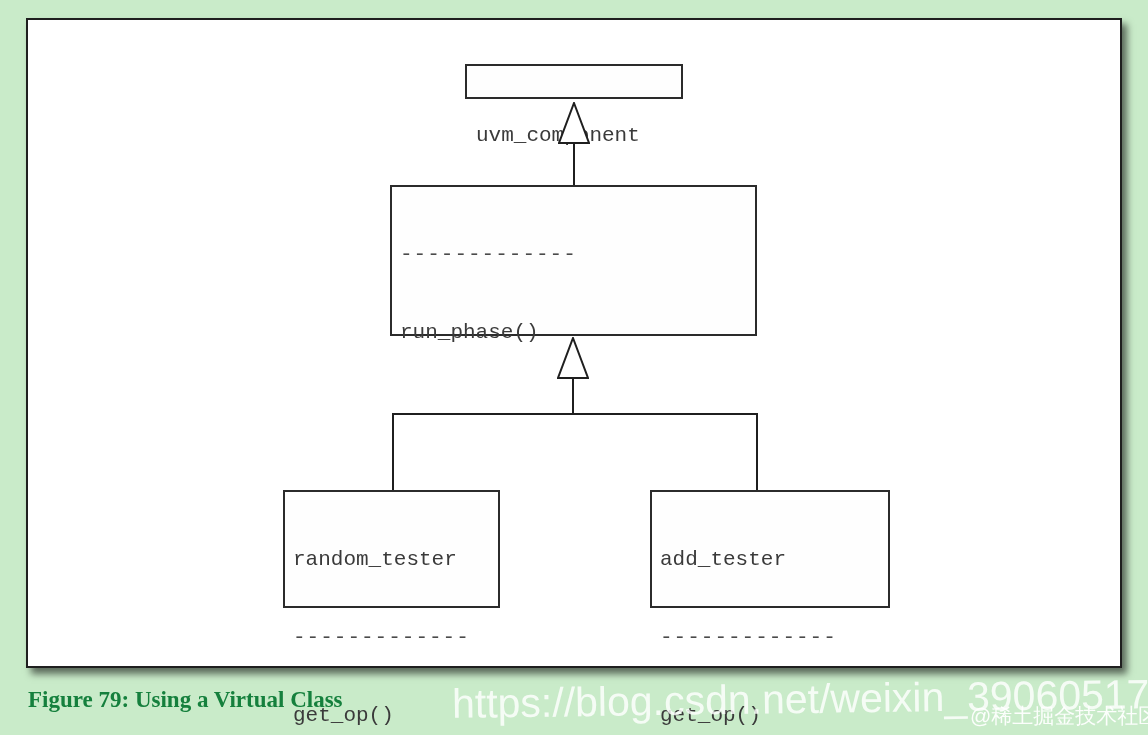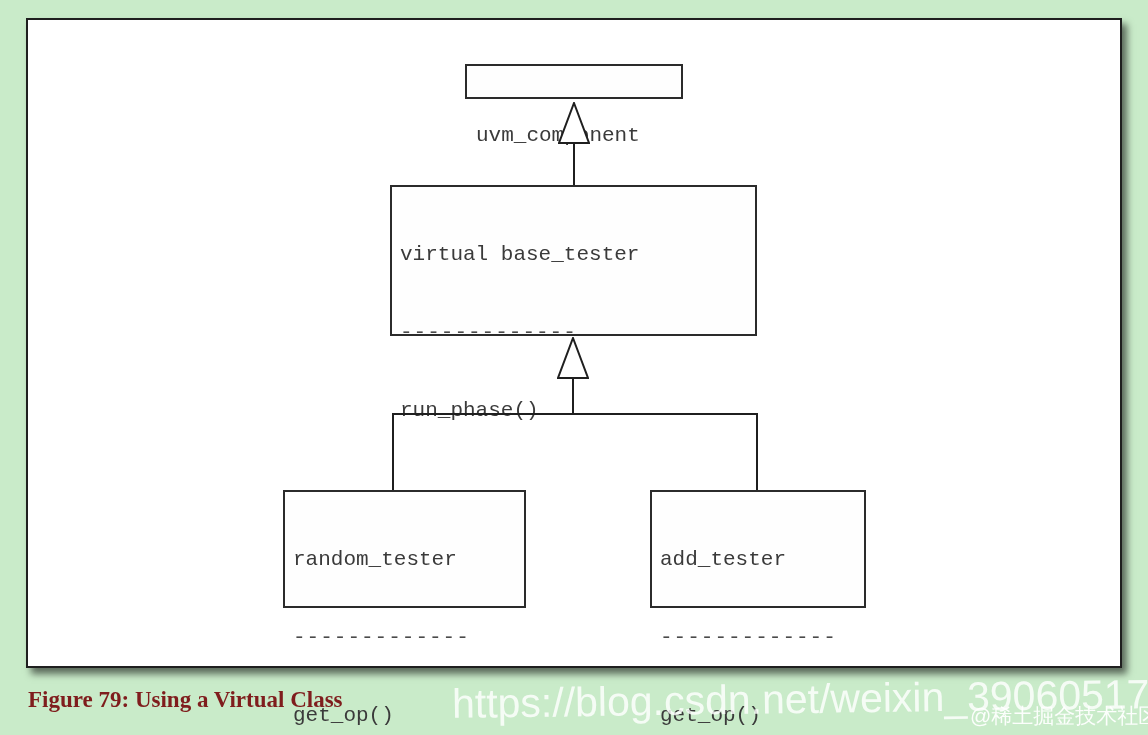--- a/index.html
+++ b/index.html
@@ -27,38 +27,38 @@
     font-size: 21px;
     line-height: 26px;
     color: #3a3a3a;
     padding: 3px 8px;
     box-sizing: border-box;
     white-space: pre;
   }
   .cls .sep { letter-spacing: 1px; color: #4a4a4a; }
   .box-uvm      { left: 437px; top: 44px;  width: 218px; height: 35px; line-height: 27px; padding: 2px 9px; }
   .box-base     { left: 362px; top: 165px; width: 367px; height: 151px; }
-  .box-random   { left: 255px; top: 470px; width: 243px; height: 118px; }
-  .box-add      { left: 622px; top: 470px; width: 216px; height: 118px; }
+  .box-random   { left: 255px; top: 470px; width: 217px; height: 118px; }
+  .box-add      { left: 622px; top: 470px; width: 240px; height: 118px; }
   .tri { position: absolute; width: 32px; height: 42px; }
   .tri-1 { left: 530px; top: 82px; }
   .tri-2 { left: 529px; top: 317px; }
   .line { position: absolute; background: #1f1f1f; }
   .stem-1      { left: 545px; top: 122px; width: 2px; height: 43px; }
   .stem-2      { left: 544px; top: 357px; width: 2px; height: 36px; }
   .hline       { left: 364px; top: 393px; width: 366px; height: 2px; }
   .stem-left   { left: 364px; top: 393px; width: 2px; height: 77px; }
   .stem-right  { left: 728px; top: 393px; width: 2px; height: 77px; }
   .caption {
     position: absolute;
     left: 28px; top: 687px;
     font-family: "Liberation Serif", "DejaVu Serif", serif;
     font-weight: bold;
     font-size: 23px;
-    color: #7f1d1d;
+    color: #15803d;
     white-space: nowrap;
   }
   .wm-url {
     position: absolute;
     left: 452px; top: 676px;
     font-family: "Liberation Sans", sans-serif;
     font-size: 41px;
     color: rgba(255,255,255,0.82);
     white-space: nowrap;
     transform: rotate(-0.8deg);
@@ -84,21 +84,20 @@
     <div class="cls box-uvm">
       <div>uvm_component</div>
     </div>
 
     <svg class="tri tri-1" viewBox="0 0 32 42">
       <polygon points="16,1 31,41 1,41" fill="#ffffff" stroke="#1f1f1f" stroke-width="2"></polygon>
     </svg>
     <div class="line stem-1"></div>
 
     <div class="cls box-base">
-      <div>virtual base_tester</div>
       <div class="sep">-------------</div>
       <div>run_phase()</div>
     </div>
 
     <svg class="tri tri-2" viewBox="0 0 32 42">
       <polygon points="16,1 31,41 1,41" fill="#ffffff" stroke="#1f1f1f" stroke-width="2"></polygon>
     </svg>
     <div class="line stem-2"></div>
     <div class="line hline"></div>
     <div class="line stem-left"></div>

